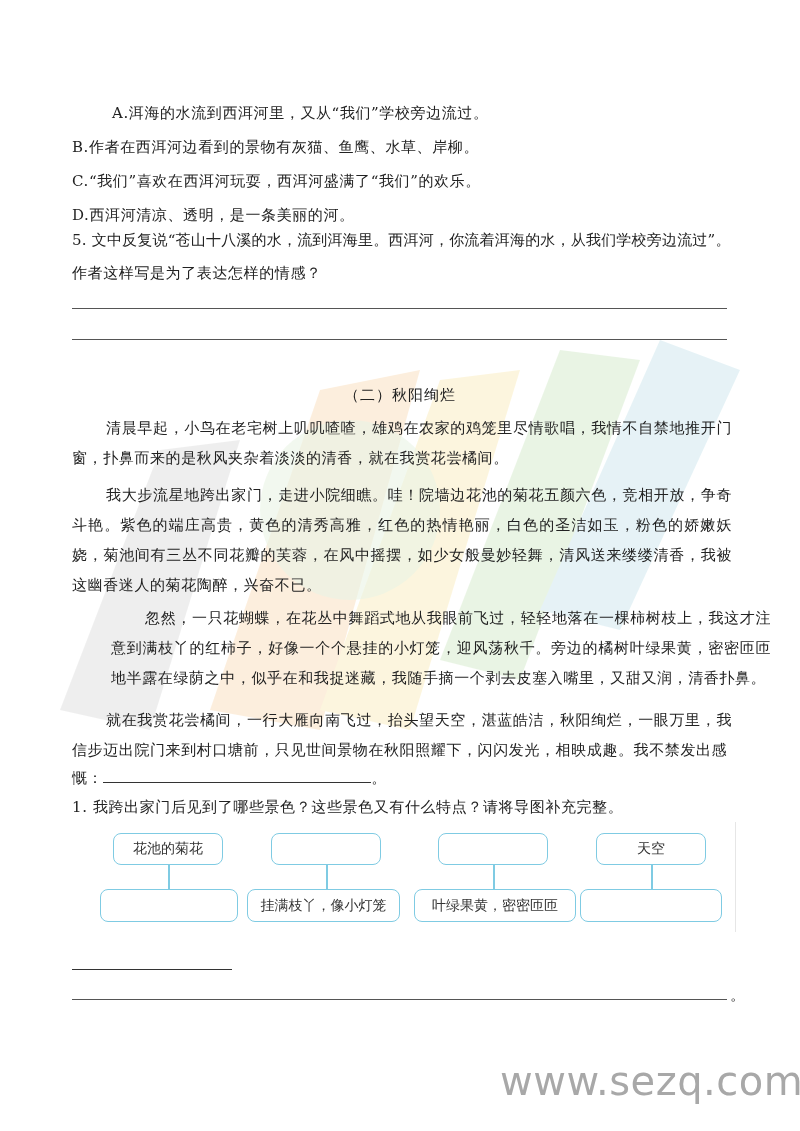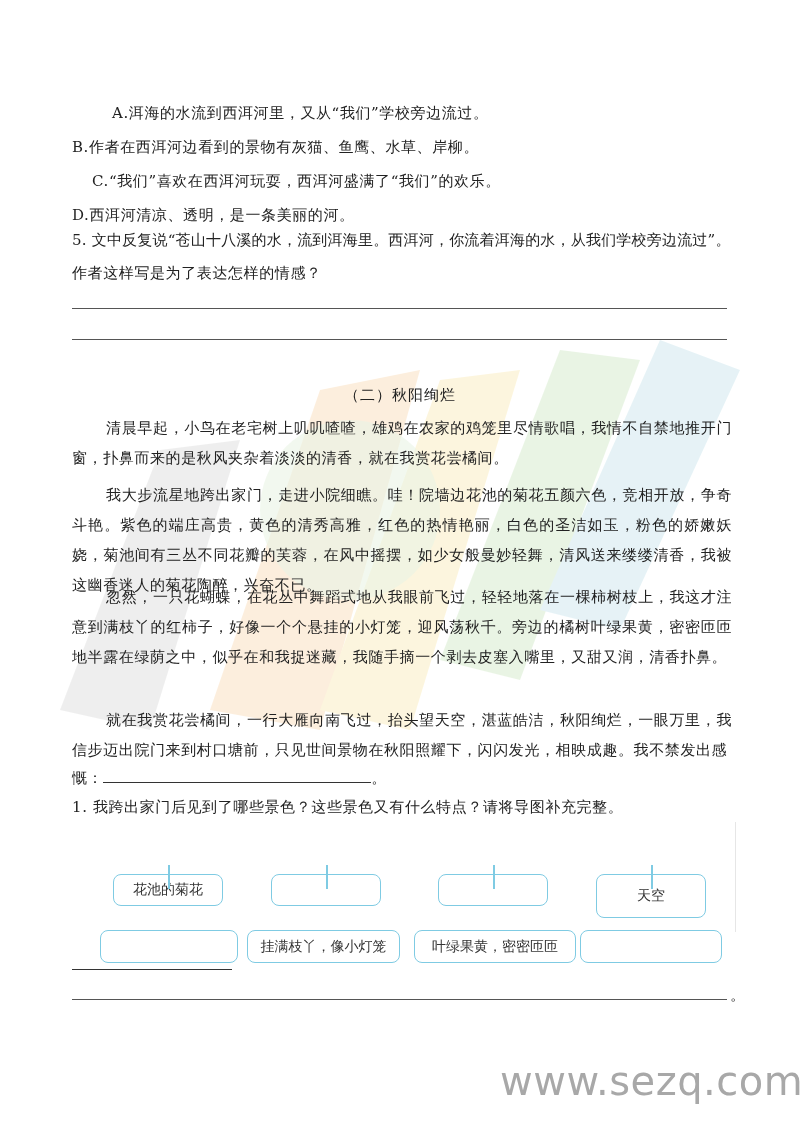--- a/index.html
+++ b/index.html
@@ -6,21 +6,21 @@
   body { width: 800px; height: 1131px; position: relative; overflow: hidden;
          font-family: "DejaVu Serif", "Liberation Serif", serif; color: #222; }
   .line { position: absolute; left: 72px; font-size: 15px; line-height: 20px; white-space: nowrap; letter-spacing: 0.6px; }
   .rule { position: absolute; height: 1px; background: #555; }
   .title { position: absolute; left: 0; width: 800px; text-align: center; font-size: 15px; line-height: 20px; letter-spacing: 1px; }
   .para { position: absolute; left: 72px; width: 660px; font-size: 15px; line-height: 30px; text-align: justify; letter-spacing: 0.6px; }
   .para .indent { display: inline-block; width: 34px; }
   .blank { display: inline-block; border-bottom: 1px solid #333; height: 16px; vertical-align: baseline; }
   .box { position: absolute; border: 1.5px solid #7fcbe3; border-radius: 8px; box-sizing: border-box;
          display: flex; align-items: center; justify-content: center; font-size: 14px; color: #333;
-         font-family: "DejaVu Sans", "Liberation Sans", sans-serif; background: #fff; white-space: nowrap; margin-top: 41px; }
+         font-family: "DejaVu Sans", "Liberation Sans", sans-serif; background: #fff; white-space: nowrap; }
   .connector { position: absolute; width: 1.5px; background: #7fcbe3; }
   .diagram-edge { position: absolute; left: 735px; top: 822px; width: 1px; height: 110px; background: #e6e6e6; }
   .watermark-logo { position: absolute; left: 20px; top: 330px; width: 760px; height: 420px; pointer-events: none; opacity: 0.22; }
   .site-mark { position: absolute; left: 500px; top: 1058px; font-size: 40px; color: #a8a8a8;
                font-family: "DejaVu Sans", "Liberation Sans", sans-serif; letter-spacing: 0.5px; }
 </style>
 </head>
 <body>
 
 <svg class="watermark-logo" viewBox="0 0 760 420">
@@ -31,58 +31,58 @@
   <polygon points="520,280 640,10 720,40 600,300" fill="#8fc9d8"></polygon>
   <circle cx="330" cy="180" r="90" fill="#9fcf8a" opacity="0.6"></circle>
 </svg>
 
 <div class="line" style="top:103px;margin-left:40px;">
   <span>A.</span><span>洱海的水流到西洱河里，又从“我们”学校旁边流过。</span>
 </div>
 <div class="line" style="top:137px;">
   <span>B.</span><span>作者在西洱河边看到的景物有灰猫、鱼鹰、水草、岸柳。</span>
 </div>
-<div class="line" style="top:171px;margin-left:20px;">
+<div class="line" style="top:171px;">
   <span>C.</span><span>“我们”喜欢在西洱河玩耍，西洱河盛满了“我们”的欢乐。</span>
 </div>
 <div class="line" style="top:205px;">
   <span>D.</span><span>西洱河清凉、透明，是一条美丽的河。</span>
 </div>
 
 <div class="line" style="top:230px; letter-spacing:0.2px;">5. 文中反复说“苍山十八溪的水，流到洱海里。西洱河，你流着洱海的水，从我们学校旁边流过”。</div>
 <div class="line" style="top:263px;">作者这样写是为了表达怎样的情感？</div>
 <div class="rule" style="left:72px; width:655px; top:308px;"></div>
 <div class="rule" style="left:72px; width:655px; top:339px;"></div>
 
 <div class="title" style="top:385px;">（二）秋阳绚烂</div>
 
 <div class="para" style="top:413px;">
   <span class="indent"></span><span>清晨早起，小鸟在老宅树上叽叽喳喳，雄鸡在农家的鸡笼里尽情歌唱，我情不自禁地推开门窗，扑鼻而来的是秋风夹杂着淡淡的清香，就在我赏花尝橘间。</span>
 </div>
 <div class="para" style="top:480px;">
   <span class="indent"></span><span>我大步流星地跨出家门，走进小院细瞧。哇！院墙边花池的菊花五颜六色，竞相开放，争奇斗艳。紫色的端庄高贵，黄色的清秀高雅，红色的热情艳丽，白色的圣洁如玉，粉色的娇嫩妖娆，菊池间有三丛不同花瓣的芙蓉，在风中摇摆，如少女般曼妙轻舞，清风送来缕缕清香，我被这幽香迷人的菊花陶醉，兴奋不已。</span>
 </div>
-<div class="para" style="top:582px;">
+<div class="para" style="top:603px;margin-left:39px;">
   <span class="indent"></span><span>忽然，一只花蝴蝶，在花丛中舞蹈式地从我眼前飞过，轻轻地落在一棵柿树枝上，我这才注意到满枝丫的红柿子，好像一个个悬挂的小灯笼，迎风荡秋千。旁边的橘树叶绿果黄，密密匝匝地半露在绿荫之中，似乎在和我捉迷藏，我随手摘一个剥去皮塞入嘴里，又甜又润，清香扑鼻。</span>
 </div>
 <div class="para" style="top:705px;">
   <span class="indent"></span><span>就在我赏花尝橘间，一行大雁向南飞过，抬头望天空，湛蓝皓洁，秋阳绚烂，一眼万里，我信步迈出院门来到村口塘前，只见世间景物在秋阳照耀下，闪闪发光，相映成趣。我不禁发出感</span>
 </div>
 <div class="line" style="top:766px;">
   <span>慨：</span><span class="blank" style="width:268px;"></span><span>。</span>
 </div>
 
 <div class="line" style="top:797px;">1. 我跨出家门后见到了哪些景色？这些景色又有什么特点？请将导图补充完整。</div>
 
 <div class="diagram-edge"></div>
 
 <div class="box" style="left:113px; top:833px; width:110px; height:32px;">花池的菊花</div>
 <div class="box" style="left:271px; top:833px; width:110px; height:32px;"></div>
 <div class="box" style="left:438px; top:833px; width:110px; height:32px;"></div>
-<div class="box" style="left:596px; top:833px; width:110px; height:44px;">天空</div>
+<div class="box" style="left:596px; top:833px; width:110px; height:32px;">天空</div>
 
 <div class="connector" style="left:168px; top:865px; height:24px;"></div>
 <div class="connector" style="left:326px; top:865px; height:24px;"></div>
 <div class="connector" style="left:493px; top:865px; height:24px;"></div>
 <div class="connector" style="left:651px; top:865px; height:24px;"></div>
 
 <div class="box" style="left:100px; top:889px; width:138px; height:33px;"></div>
 <div class="box" style="left:247px; top:889px; width:153px; height:33px;">挂满枝丫，像小灯笼</div>
 <div class="box" style="left:414px; top:889px; width:162px; height:33px;">叶绿果黄，密密匝匝</div>
 <div class="box" style="left:580px; top:889px; width:142px; height:33px;"></div>

